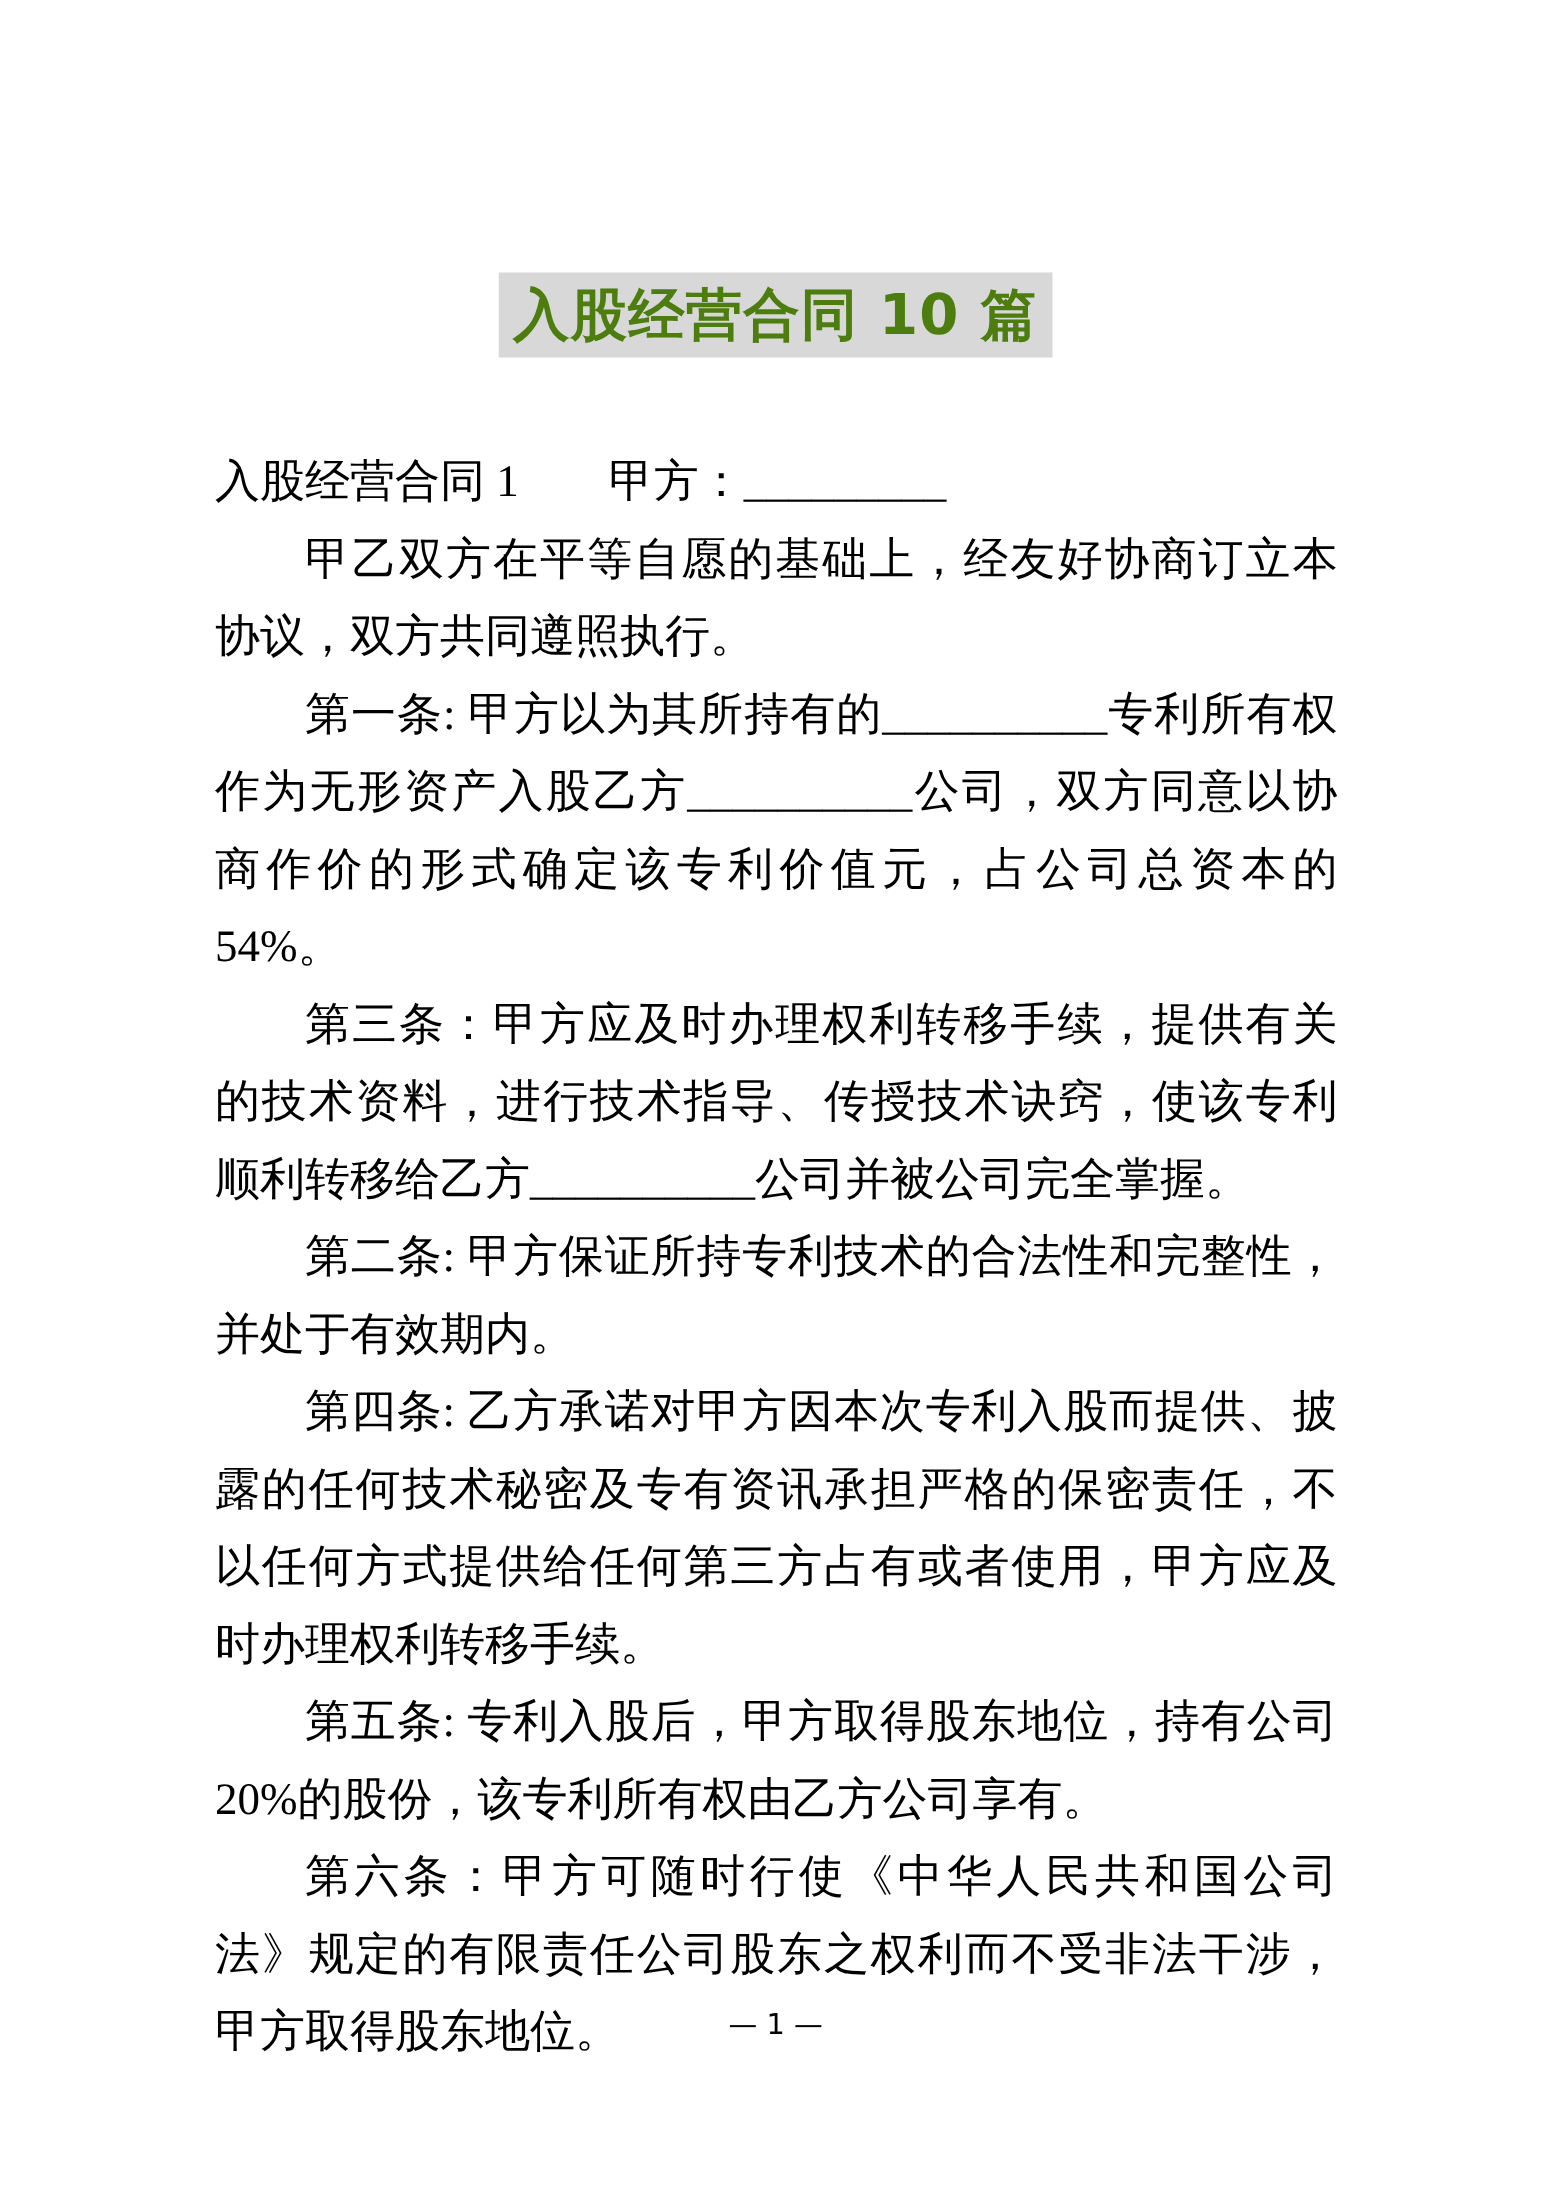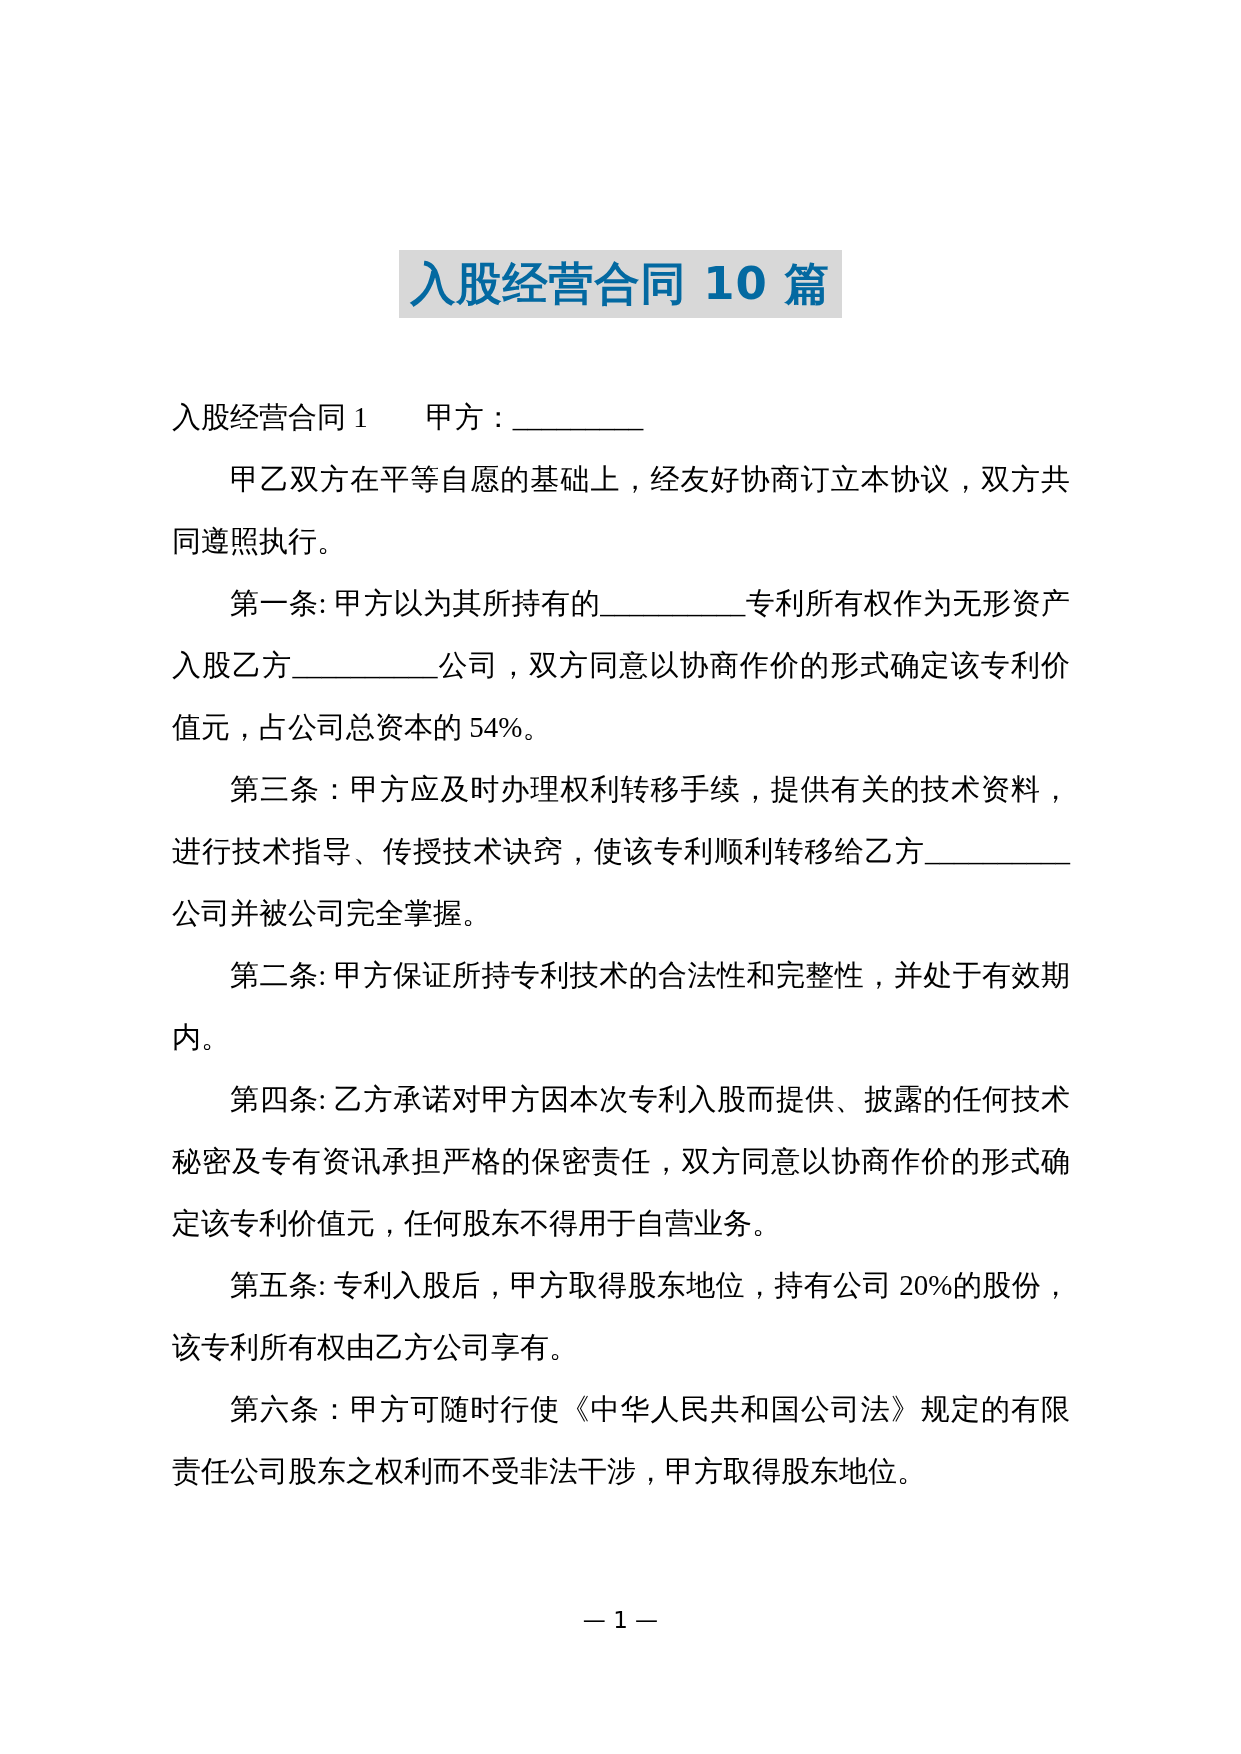--- a/index.html
+++ b/index.html
@@ -28,21 +28,21 @@
     font-weight: bold;
     font-size: 45px;
     line-height: 56px;
     padding: 6px 12px;
     color: #2121dd;
     background: #d8d8d8;
     letter-spacing: 1px;
   }
   .doc-body {
     margin: 68px 171px 0 172px;
-    font-size: 29px;
+    font-size: 36px;
     line-height: 62px;
     text-align: justify;
   }
   .doc-body p.para {
     margin: 0;
     padding: 0;
     text-indent: 2em;
   }
   .doc-body p.para.no-indent {
     text-indent: 0;
@@ -57,30 +57,30 @@
     font-size: 23px;
     color: #000000;
   }
 </style>
 </head>
 <body>
 
 <div class="page">
 
   <div class="title-wrap">
-    <span class="doc-title" style="color: #0369a1; background: rgb(216, 216, 216); margin-top: 32px;">入股经营合同 10 篇</span>
+    <span class="doc-title" style="color: #4d7c0f; background: rgb(216, 216, 216);">入股经营合同 10 篇</span>
   </div>
 
   <div class="doc-body">
 
   <p class="para no-indent">入股经营合同 1　　甲方：_________</p>
       <p class="para">甲乙双方在平等自愿的基础上，经友好协商订立本协议，双方共同遵照执行。</p>
       <p class="para">第一条: 甲方以为其所持有的__________专利所有权作为无形资产入股乙方__________公司，双方同意以协商作价的形式确定该专利价值元，占公司总资本的 54%。</p>
       <p class="para">第三条：甲方应及时办理权利转移手续，提供有关的技术资料，进行技术指导、传授技术诀窍，使该专利顺利转移给乙方__________公司并被公司完全掌握。</p>
       <p class="para">第二条: 甲方保证所持专利技术的合法性和完整性，并处于有效期内。</p>
-      <p class="para">第四条: 乙方承诺对甲方因本次专利入股而提供、披露的任何技术秘密及专有资讯承担严格的保密责任，双方同意以协商作价的形式确定该专利价值元，任何股东不得用于自营业务。</p>
+      <p class="para">第四条: 乙方承诺对甲方因本次专利入股而提供、披露的任何技术秘密及专有资讯承担严格的保密责任，不以任何方式提供给任何第三方占有或者使用，甲方应及时办理权利转移手续。</p>
       <p class="para">第五条: 专利入股后，甲方取得股东地位，持有公司 20%的股份，该专利所有权由乙方公司享有。</p>
       <p class="para">第六条：甲方可随时行使《中华人民共和国公司法》规定的有限责任公司股东之权利而不受非法干涉，甲方取得股东地位。</p>
     </div>
 
   <div class="page-footer">— 1 —</div>
 
 </div>
 
 </body></html>

